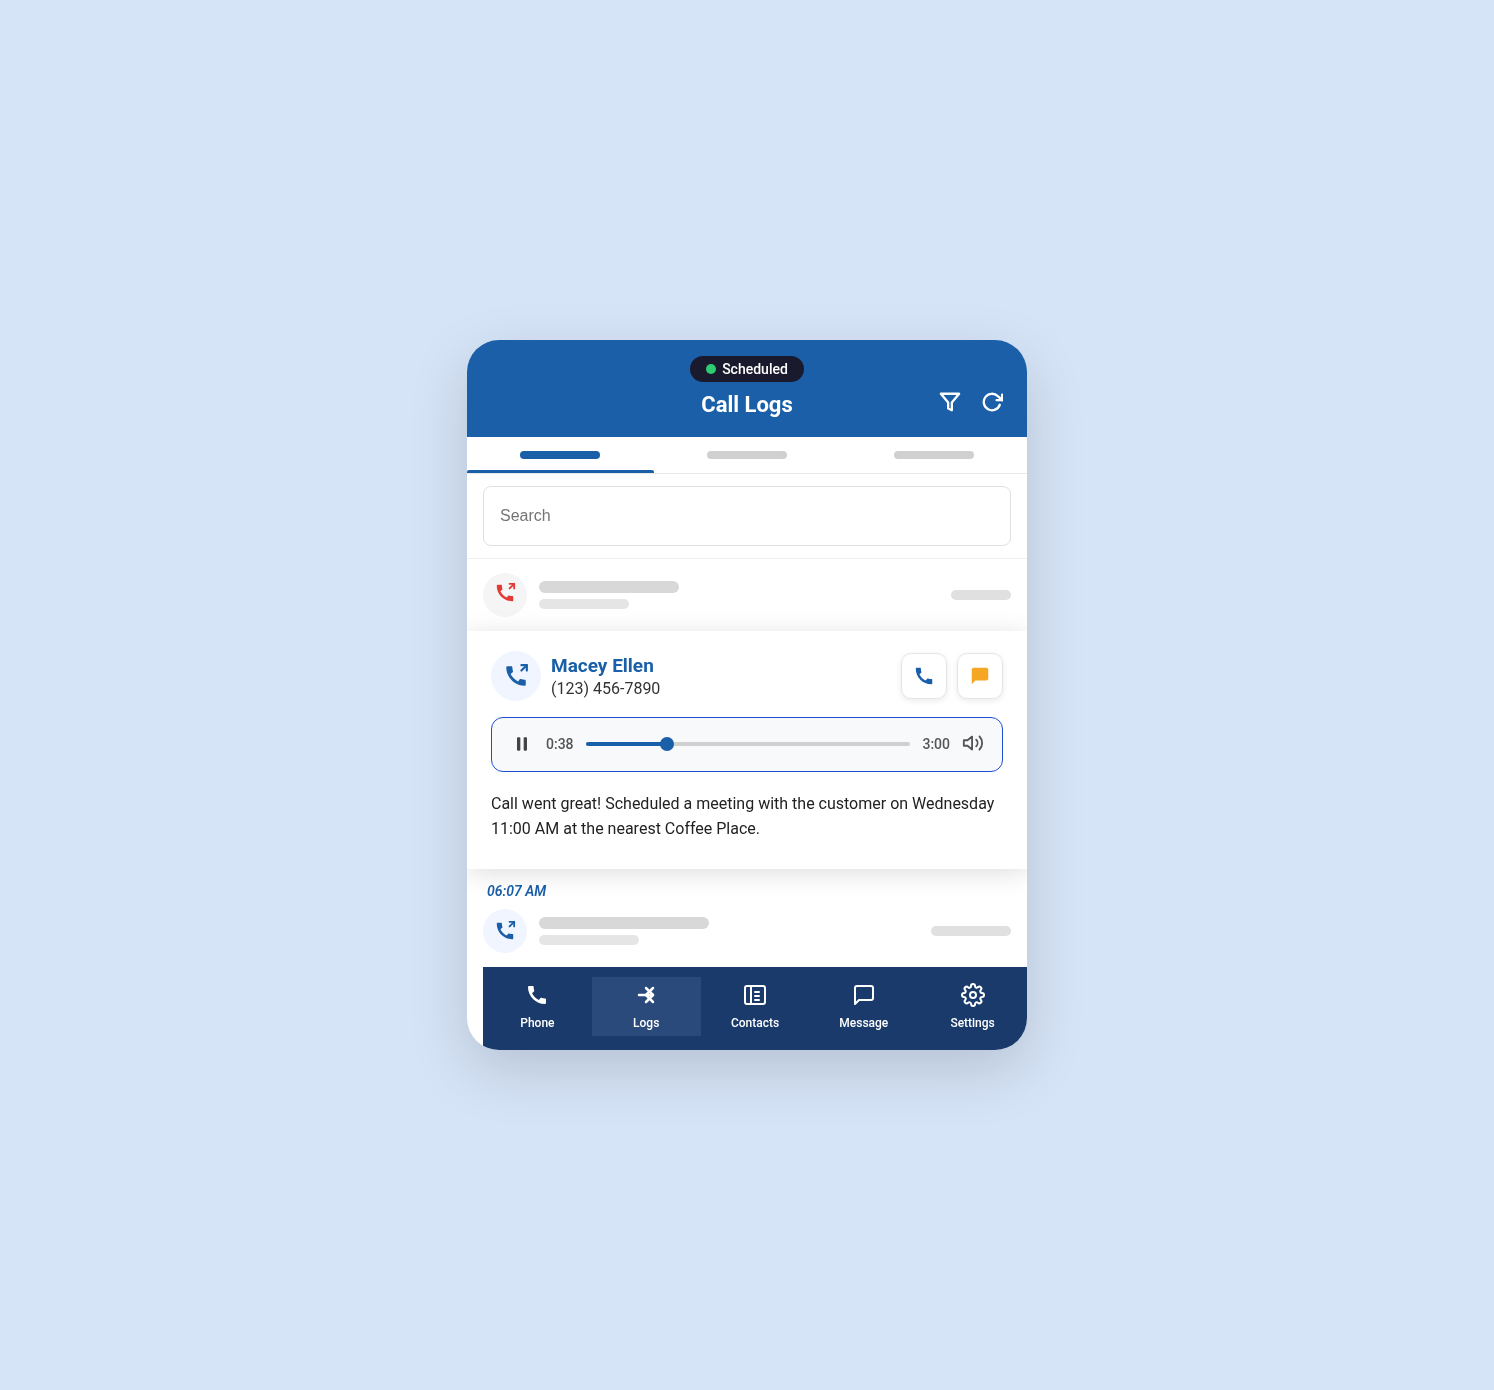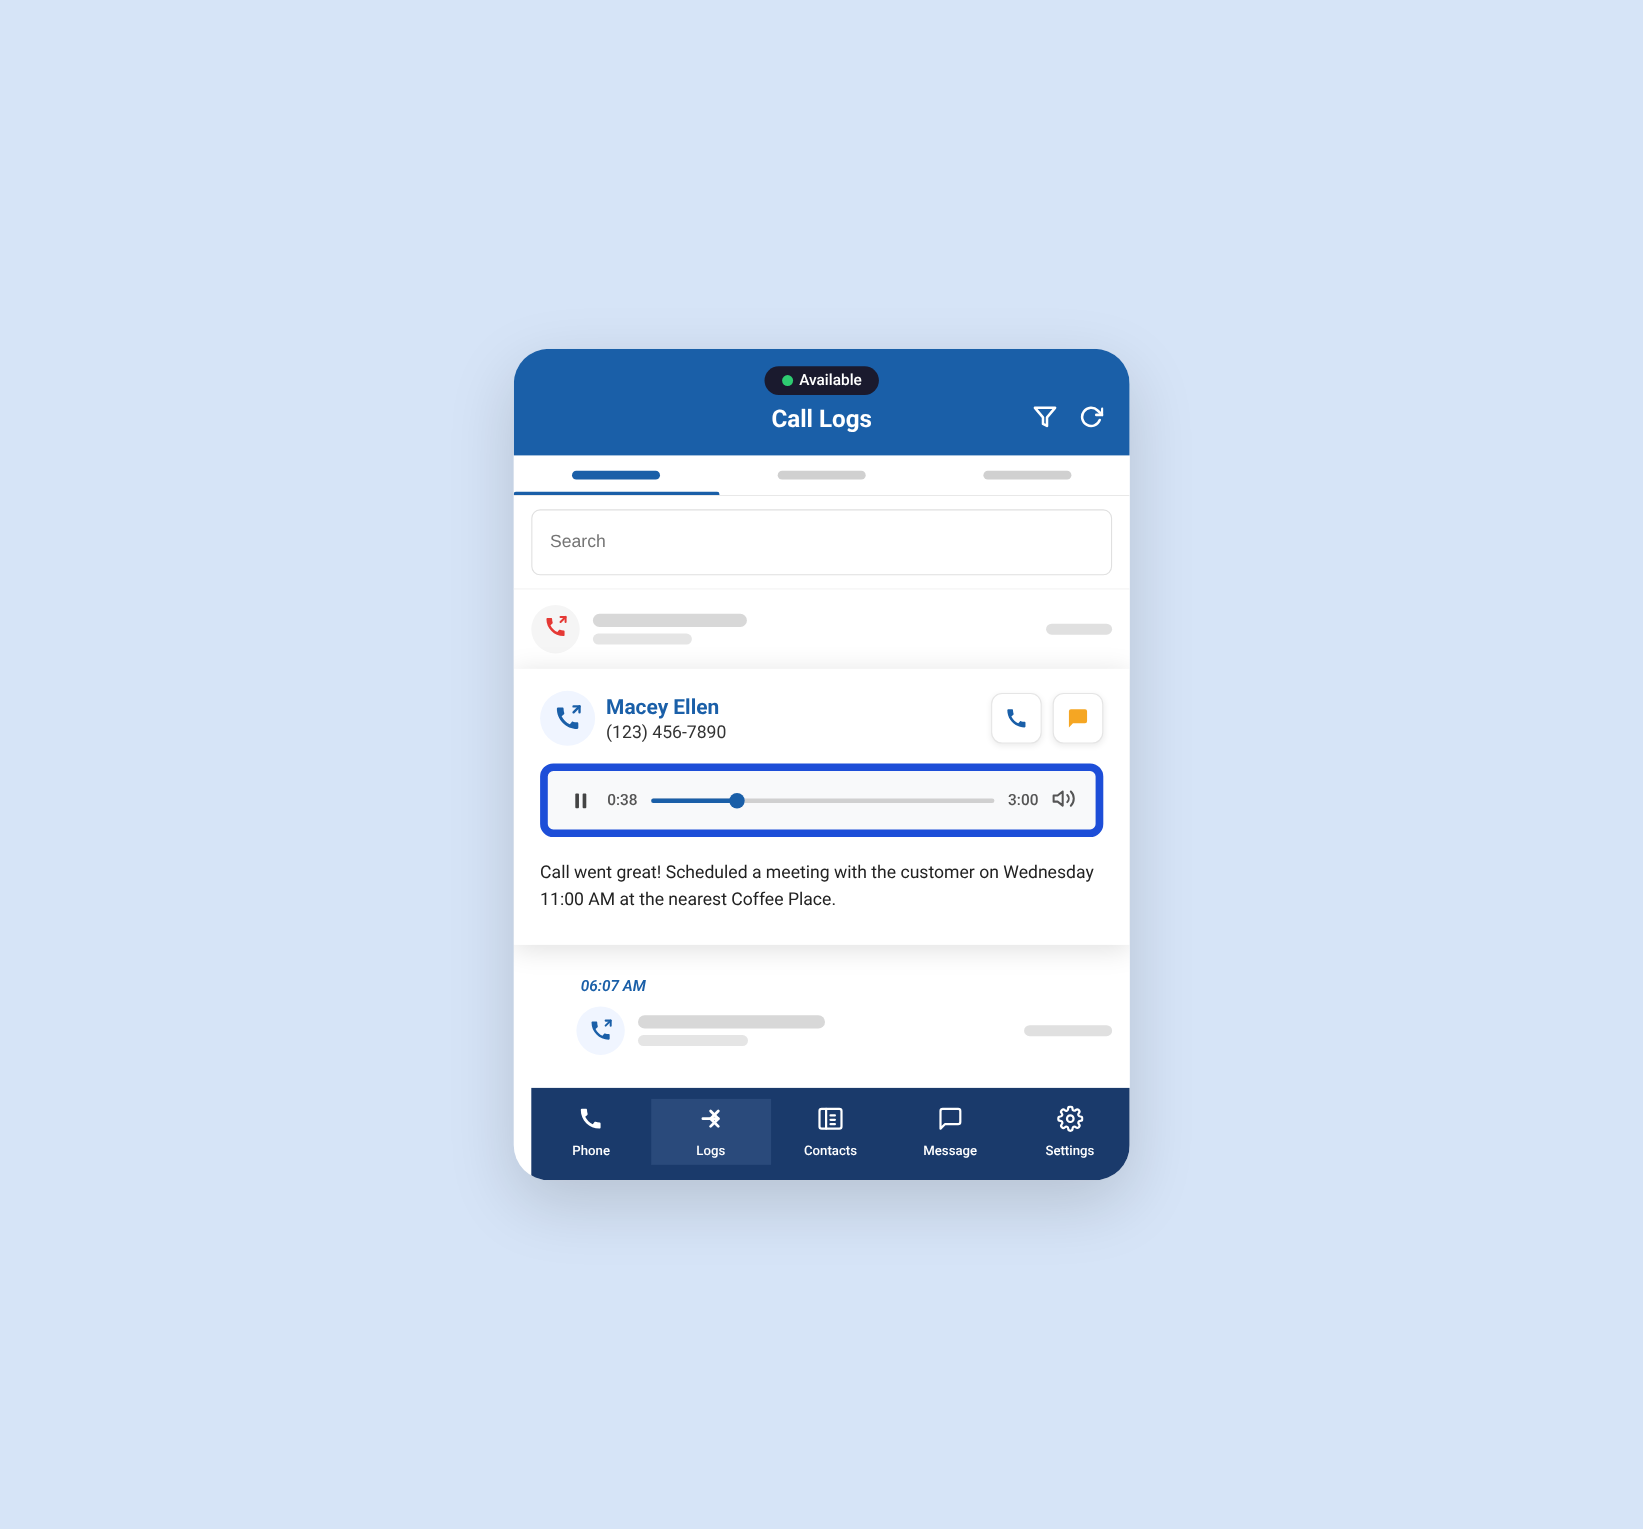--- a/index.html
+++ b/index.html
@@ -234,21 +234,21 @@
       cursor: pointer;
       box-shadow: 0 2px 6px rgba(0,0,0,0.08);
     }
     .action-btn svg {
       width: 22px;
       height: 22px;
     }
     
     .audio-player {
       background: #f8f9fa;
-      border: 7px solid #1d4ed8;
+      border: 1px solid #1d4ed8;
       border-radius: 12px;
       padding: 14px 18px;
       display: flex;
       align-items: center;
       gap: 12px;
       margin-bottom: 20px;
     }
     .play-pause-btn {
       background: none;
       border: none;
@@ -324,22 +324,21 @@
       font-size: 20px;
     }
     .call-notes-text {
       color: #222;
       font-size: 16px;
       line-height: 1.55;
     }
     
     .call-log-item2 {
       background: #fff;
-      padding: 30px 16px;
-      margin-left: 41px;
+      padding: 14px 16px;
     }
     .call-log-item2 .time2 {
       color: #1a5fa8;
       font-size: 14px;
       font-weight: 600;
       font-style: italic;
       margin-bottom: 10px;
       padding-left: 4px;
     }
     .call-log-item2 .item-row {
@@ -411,21 +410,21 @@
     }
   </style>
 </head>
 <body>
 
 <div class="phone-frame">
 
   <div class="header">
     <div class="status-pill">
       <div class="status-dot"></div>
-      <span class="status-text">Available</span>
+      <span class="status-text">Scheduled</span>
     </div>
     <div class="header-title-row">
       <span class="header-title">Call Logs</span>
       <div class="header-icons">
         <button class="header-icon-btn">
           <svg width="22" height="22" viewBox="0 0 24 24" fill="none" stroke="white" stroke-width="2.5" stroke-linecap="round" stroke-linejoin="round">
             <polygon points="22 3 2 3 10 12.46 10 19 14 21 14 12.46 22 3"></polygon>
           </svg>
         </button>
         <button class="header-icon-btn">

